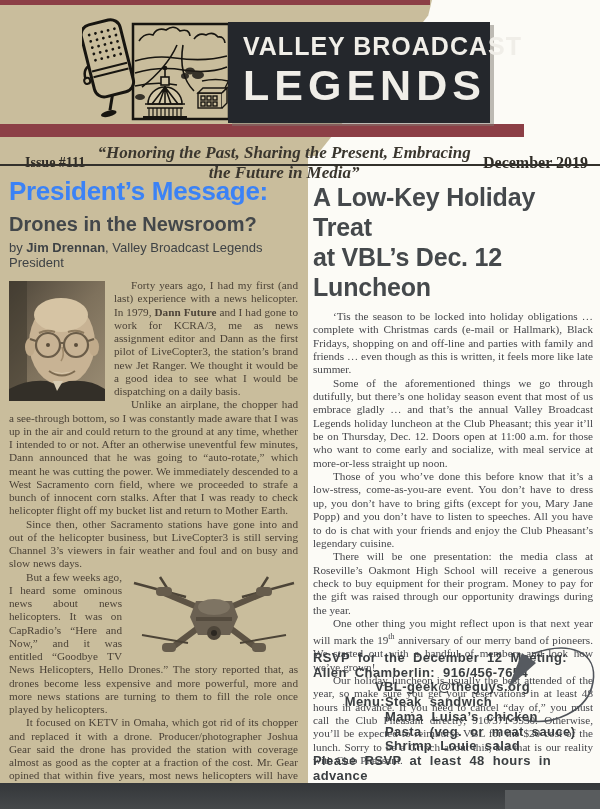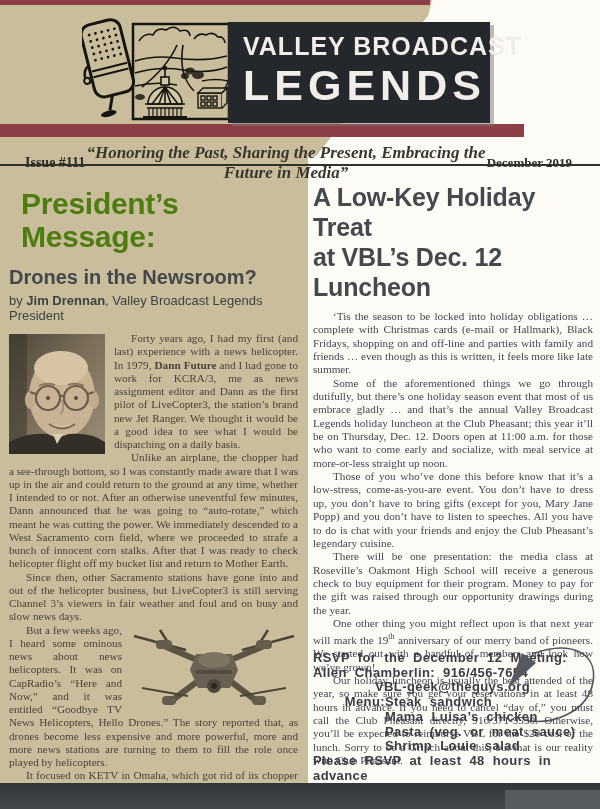--- a/index.html
+++ b/index.html
@@ -16,25 +16,25 @@
   .masthead-box{position:absolute;left:228px;top:22px;width:262px;height:101px;background:#24272c;
                 box-shadow:4px 3px 0 rgba(125,122,112,.5);color:#f0eee8;
                 padding:10px 0 0 15px;box-sizing:border-box;}
   .mh1{font-size:25px;font-weight:bold;letter-spacing:1px;white-space:nowrap;text-align:center;}
   .mh2{font-size:43px;font-weight:bold;letter-spacing:5px;line-height:48px;white-space:nowrap;}
   
   .issue-row{position:absolute;left:0;top:143px;width:600px;display:flex;align-items:center;}
   .issue{margin-left:25px;font-family:"Liberation Serif",serif;font-weight:bold;font-size:14px;color:#2f2c26;}
   .motto{flex:1;text-align:center;font-family:"Liberation Serif",serif;font-style:italic;
          font-weight:bold;font-size:17px;color:#3a362e;}
-  .date{margin-right:28px;font-family:"Liberation Serif",serif;font-weight:bold;font-size:13px;color:#2f2c26;}
+  .date{margin-right:12px;font-family:"Liberation Serif",serif;font-weight:bold;font-size:16px;color:#2f2c26;}
   .rule{position:absolute;left:0;top:164px;width:600px;height:2px;background:#33312c;}
   
   .col-left{position:absolute;left:9px;top:175px;width:289px;}
-  .cl-title{font-size:30px;font-weight:bold;color:#4d7c0f;letter-spacing:-.3px;line-height:33px;margin:12px;}
+  .cl-title{font-size:26px;font-weight:bold;color:#3b82f6;letter-spacing:-.3px;line-height:33px;margin:0;}
   .cl-sub{font-size:20px;font-weight:bold;color:#43474a;line-height:25px;margin:4px 0 0 0;}
   .cl-byline{font-size:13px;color:#3e4245;margin-top:3px;}
   .cl-byline b{font-weight:bold;}
   .cl-body{margin-top:9px;font-family:"Liberation Serif",serif;font-size:11.2px;line-height:13.25px;
            text-align:justify;color:#4b4237;}
   .cl-body p{margin:0;text-indent:17px;}
   .photo{float:left;width:96px;height:120px;margin:2px 9px 2px 0;}
   .drone{float:right;width:168px;height:86px;margin:2px 0 2px 8px;}
   
   .col-right{position:absolute;left:313px;top:182px;width:280px;}

